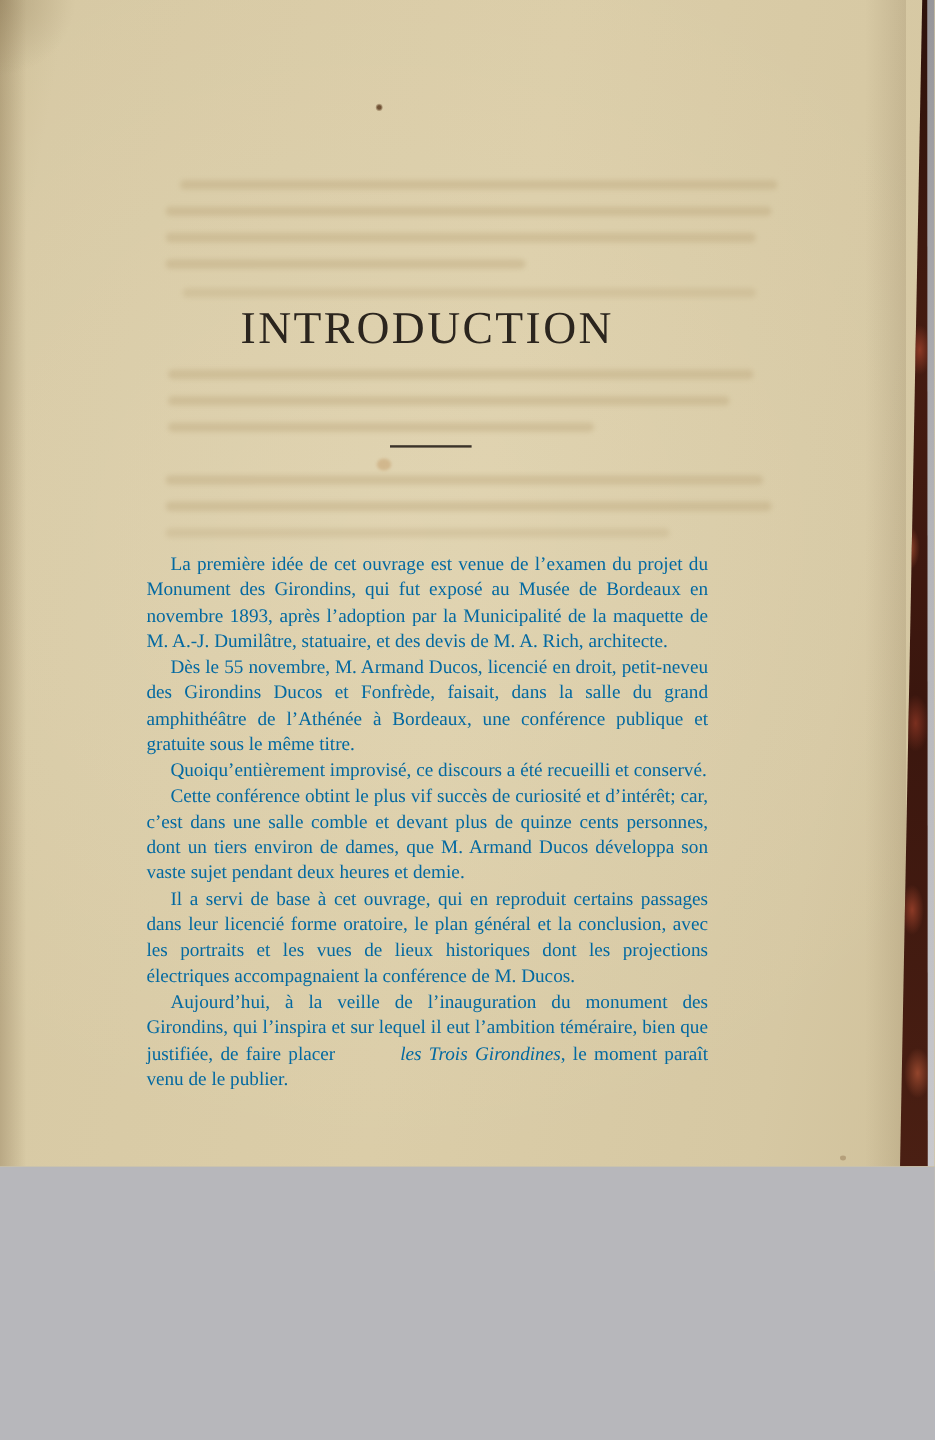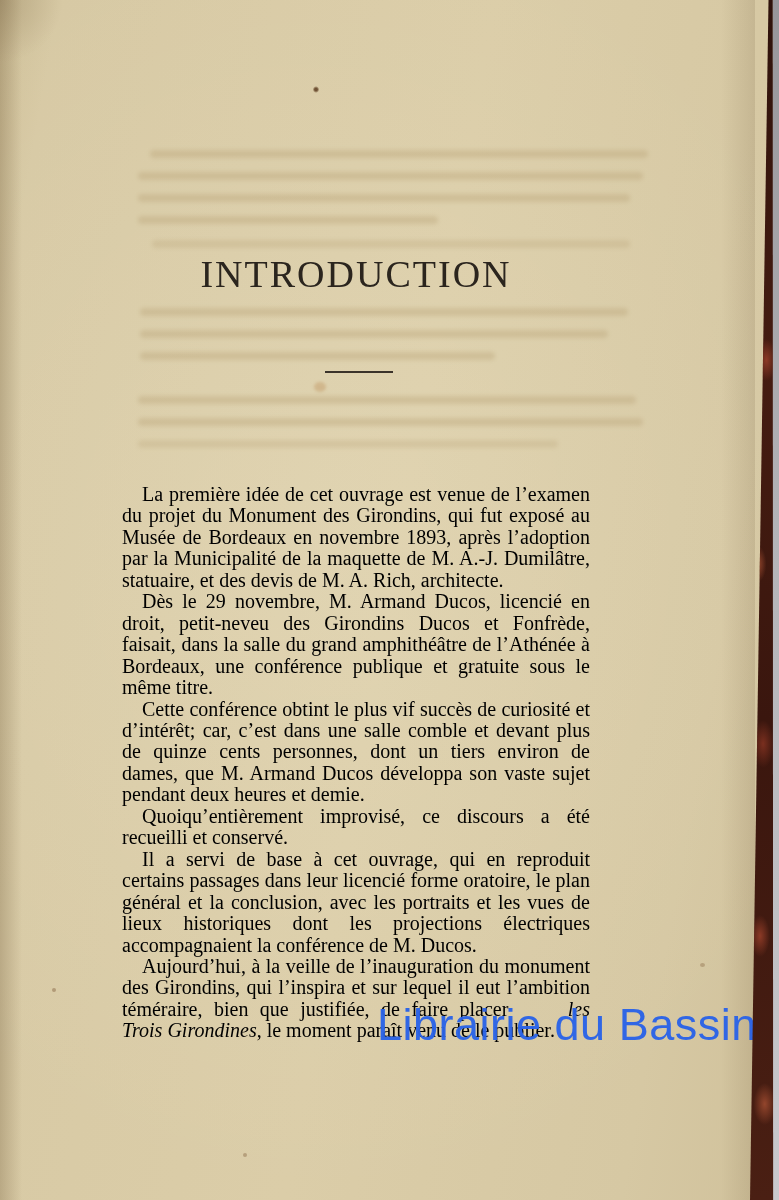--- a/index.html
+++ b/index.html
@@ -1,18 +1,18 @@
 <!DOCTYPE html>
 <html><head>
 <meta charset="utf-8">
 <style>
   html,body{margin:0;padding:0;}
   body{width:779px;height:1200px;font-family:"Liberation Serif",serif;background:#b7b7bb;}
 
-  .photo{position:relative;width:779px;height:1200px;overflow:hidden;background:#d8caa5;}
+  .photo{position:relative;width:779px;height:972px;overflow:hidden;background:#d8caa5;}
 
   
   .paper{position:absolute;inset:0;
     background:
       radial-gradient(120% 90% at 42% 46%, rgba(255,250,230,.16), rgba(0,0,0,0) 60%),
       linear-gradient(100deg, #cfc099 0%, #d7c9a4 6%, #dbcda8 50%, #d6c8a3 84%, #d0c19b 100%),
       #d8caa5;}
   
   .edge-left{position:absolute;left:0;top:0;width:22px;height:100%;
     background:linear-gradient(to right, rgba(105,82,48,.28), rgba(105,82,48,0));}
@@ -43,22 +43,22 @@
     opacity:.42;filter:blur(2px);}
 
   
   .spot{position:absolute;border-radius:50%;}
 
   .title{position:absolute;left:122px;top:252px;width:468px;text-align:center;
     font-size:38px;letter-spacing:2px;color:#2b251e;font-weight:400;}
   .divider{position:absolute;left:325px;top:371px;width:68px;height:0;
     border-top:2px solid #3b332a;}
 
-  .body-text{position:absolute;left:122px;top:484px;width:468px;
-    font-size:20px;line-height:21.45px;color:#000000;
+  .body-text{position:absolute;left:122px;top:460px;width:468px;
+    font-size:16px;line-height:21.45px;color:#0369a1;
     text-align:justify;}
   .body-text p{margin:0;text-indent:20px;}
   .body-text i{font-style:italic;margin-left:48px;}
 
   .watermark{position:absolute;left:377px;top:999px;white-space:nowrap;
     font-family:"Liberation Sans",sans-serif;font-size:45px;font-weight:400;
     letter-spacing:.5px;opacity:.96;}
 </style>
 </head>
 <body>
@@ -84,23 +84,23 @@
   <div class="spot" style="left:313px;top:86px;width:6px;height:7px;background:radial-gradient(circle,#5d3c20 30%,rgba(93,60,32,0) 75%);opacity:.85;"></div>
   <div class="spot" style="left:314px;top:382px;width:12px;height:10px;background:#c49d6b;opacity:.5;filter:blur(1.5px);"></div>
   <div class="spot" style="left:52px;top:988px;width:4px;height:4px;background:#8a6a47;opacity:.5;"></div>
   <div class="spot" style="left:243px;top:1153px;width:4px;height:4px;background:#8a6a47;opacity:.45;"></div>
   <div class="spot" style="left:700px;top:963px;width:5px;height:4px;background:#8a6a47;opacity:.4;"></div>
 
   <div class="title">INTRODUCTION</div>
   <div class="divider"></div>
   <div class="body-text" id="body-text">
       <p>La première idée de cet ouvrage est venue de l’examen du projet du Monument des Girondins, qui fut exposé au Musée de Bordeaux en novembre 1893, après l’adoption par la Municipalité de la maquette de M. A.-J. Dumilâtre, statuaire, et des devis de M. A. Rich, architecte.</p>
-      <p>Dès le 29 novembre, M. Armand Ducos, licencié en droit, petit-neveu des Girondins Ducos et Fonfrède, faisait, dans la salle du grand amphithéâtre de l’Athénée à Bordeaux, une conférence publique et gratuite sous le même titre.</p>
+      <p>Dès le 55 novembre, M. Armand Ducos, licencié en droit, petit-neveu des Girondins Ducos et Fonfrède, faisait, dans la salle du grand amphithéâtre de l’Athénée à Bordeaux, une conférence publique et gratuite sous le même titre.</p>
+      <p>Quoiqu’entièrement improvisé, ce discours a été recueilli et conservé.</p>
       <p>Cette conférence obtint le plus vif succès de curiosité et d’intérêt; car, c’est dans une salle comble et devant plus de quinze cents personnes, dont un tiers environ de dames, que M. Armand Ducos développa son vaste sujet pendant deux heures et demie.</p>
-      <p>Quoiqu’entièrement improvisé, ce discours a été recueilli et conservé.</p>
       <p>Il a servi de base à cet ouvrage, qui en reproduit certains passages dans leur licencié forme oratoire, le plan général et la conclusion, avec les portraits et les vues de lieux historiques dont les projections électriques accompagnaient la conférence de M. Ducos.</p>
       <p>Aujourd’hui, à la veille de l’inauguration du monument des Girondins, qui l’inspira et sur lequel il eut l’ambition téméraire, bien que justifiée, de faire placer <i>les Trois Girondines</i>, le moment paraît venu de le publier.</p>
     </div>
 
   <div class="watermark" style="color: rgb(42, 99, 232);">Librairie du Bassin</div>
 
   <div class="edge-gray"></div>
   <div class="edge-marble"></div>
 </div>
 

